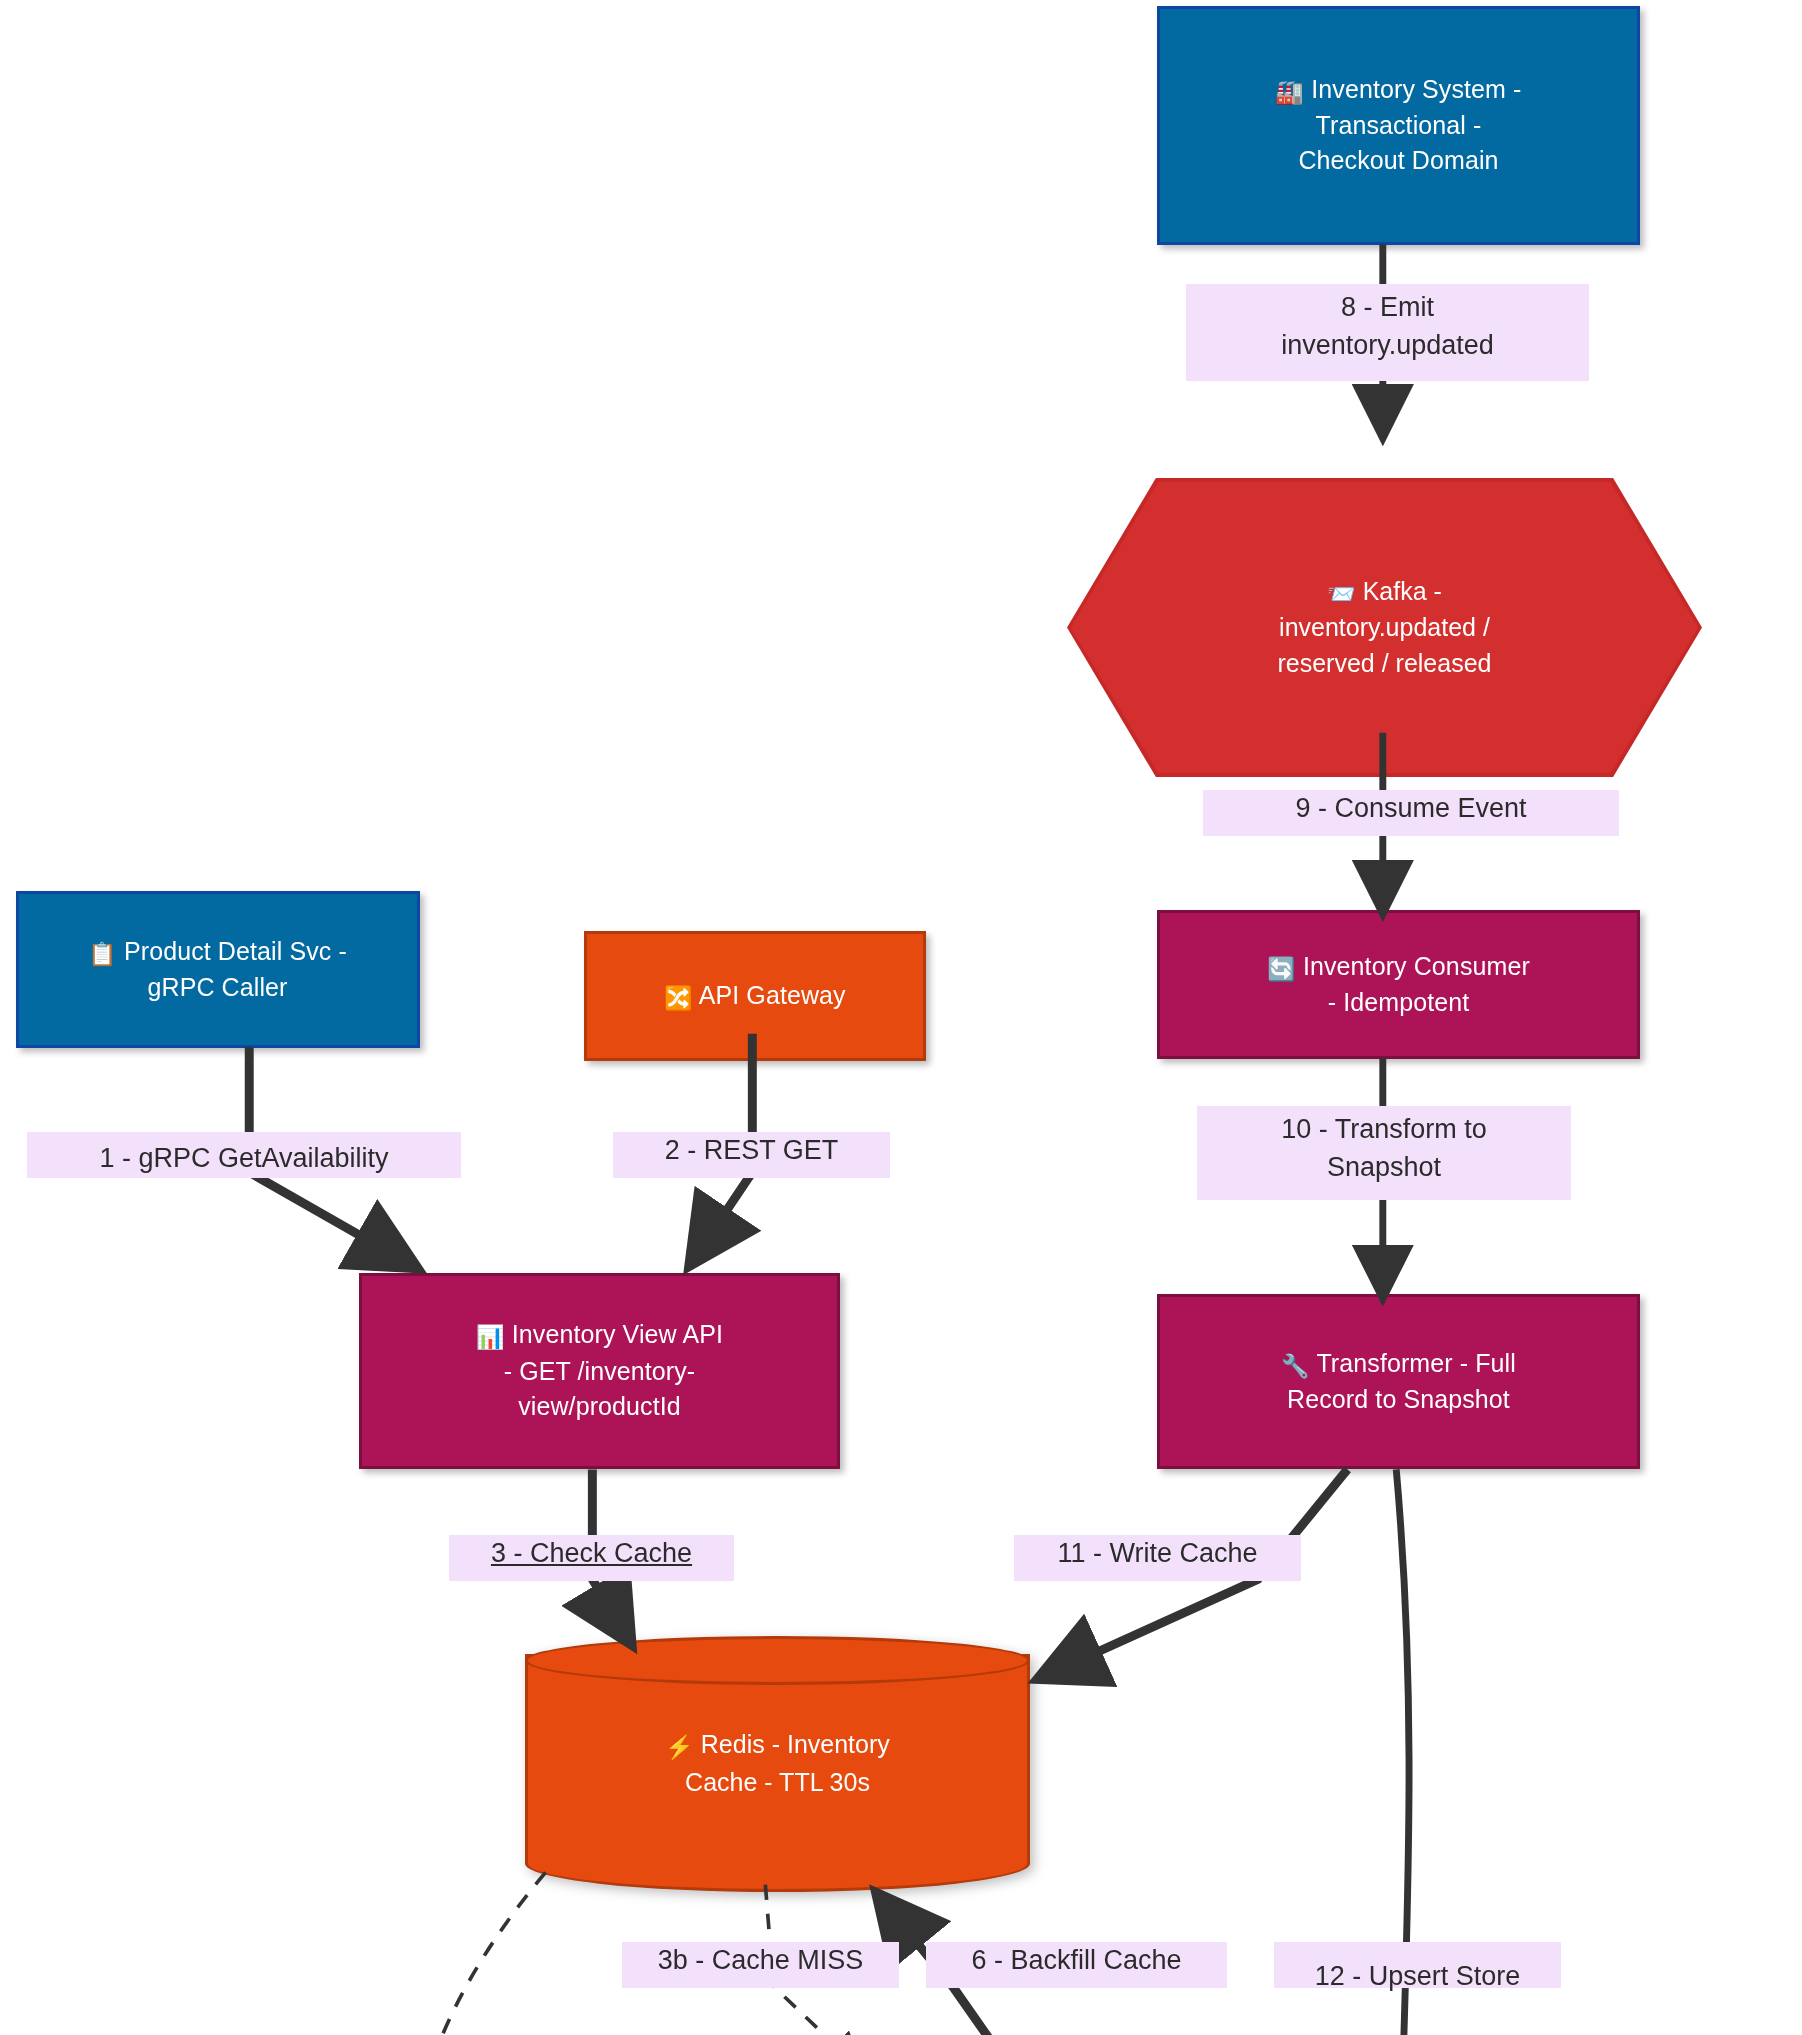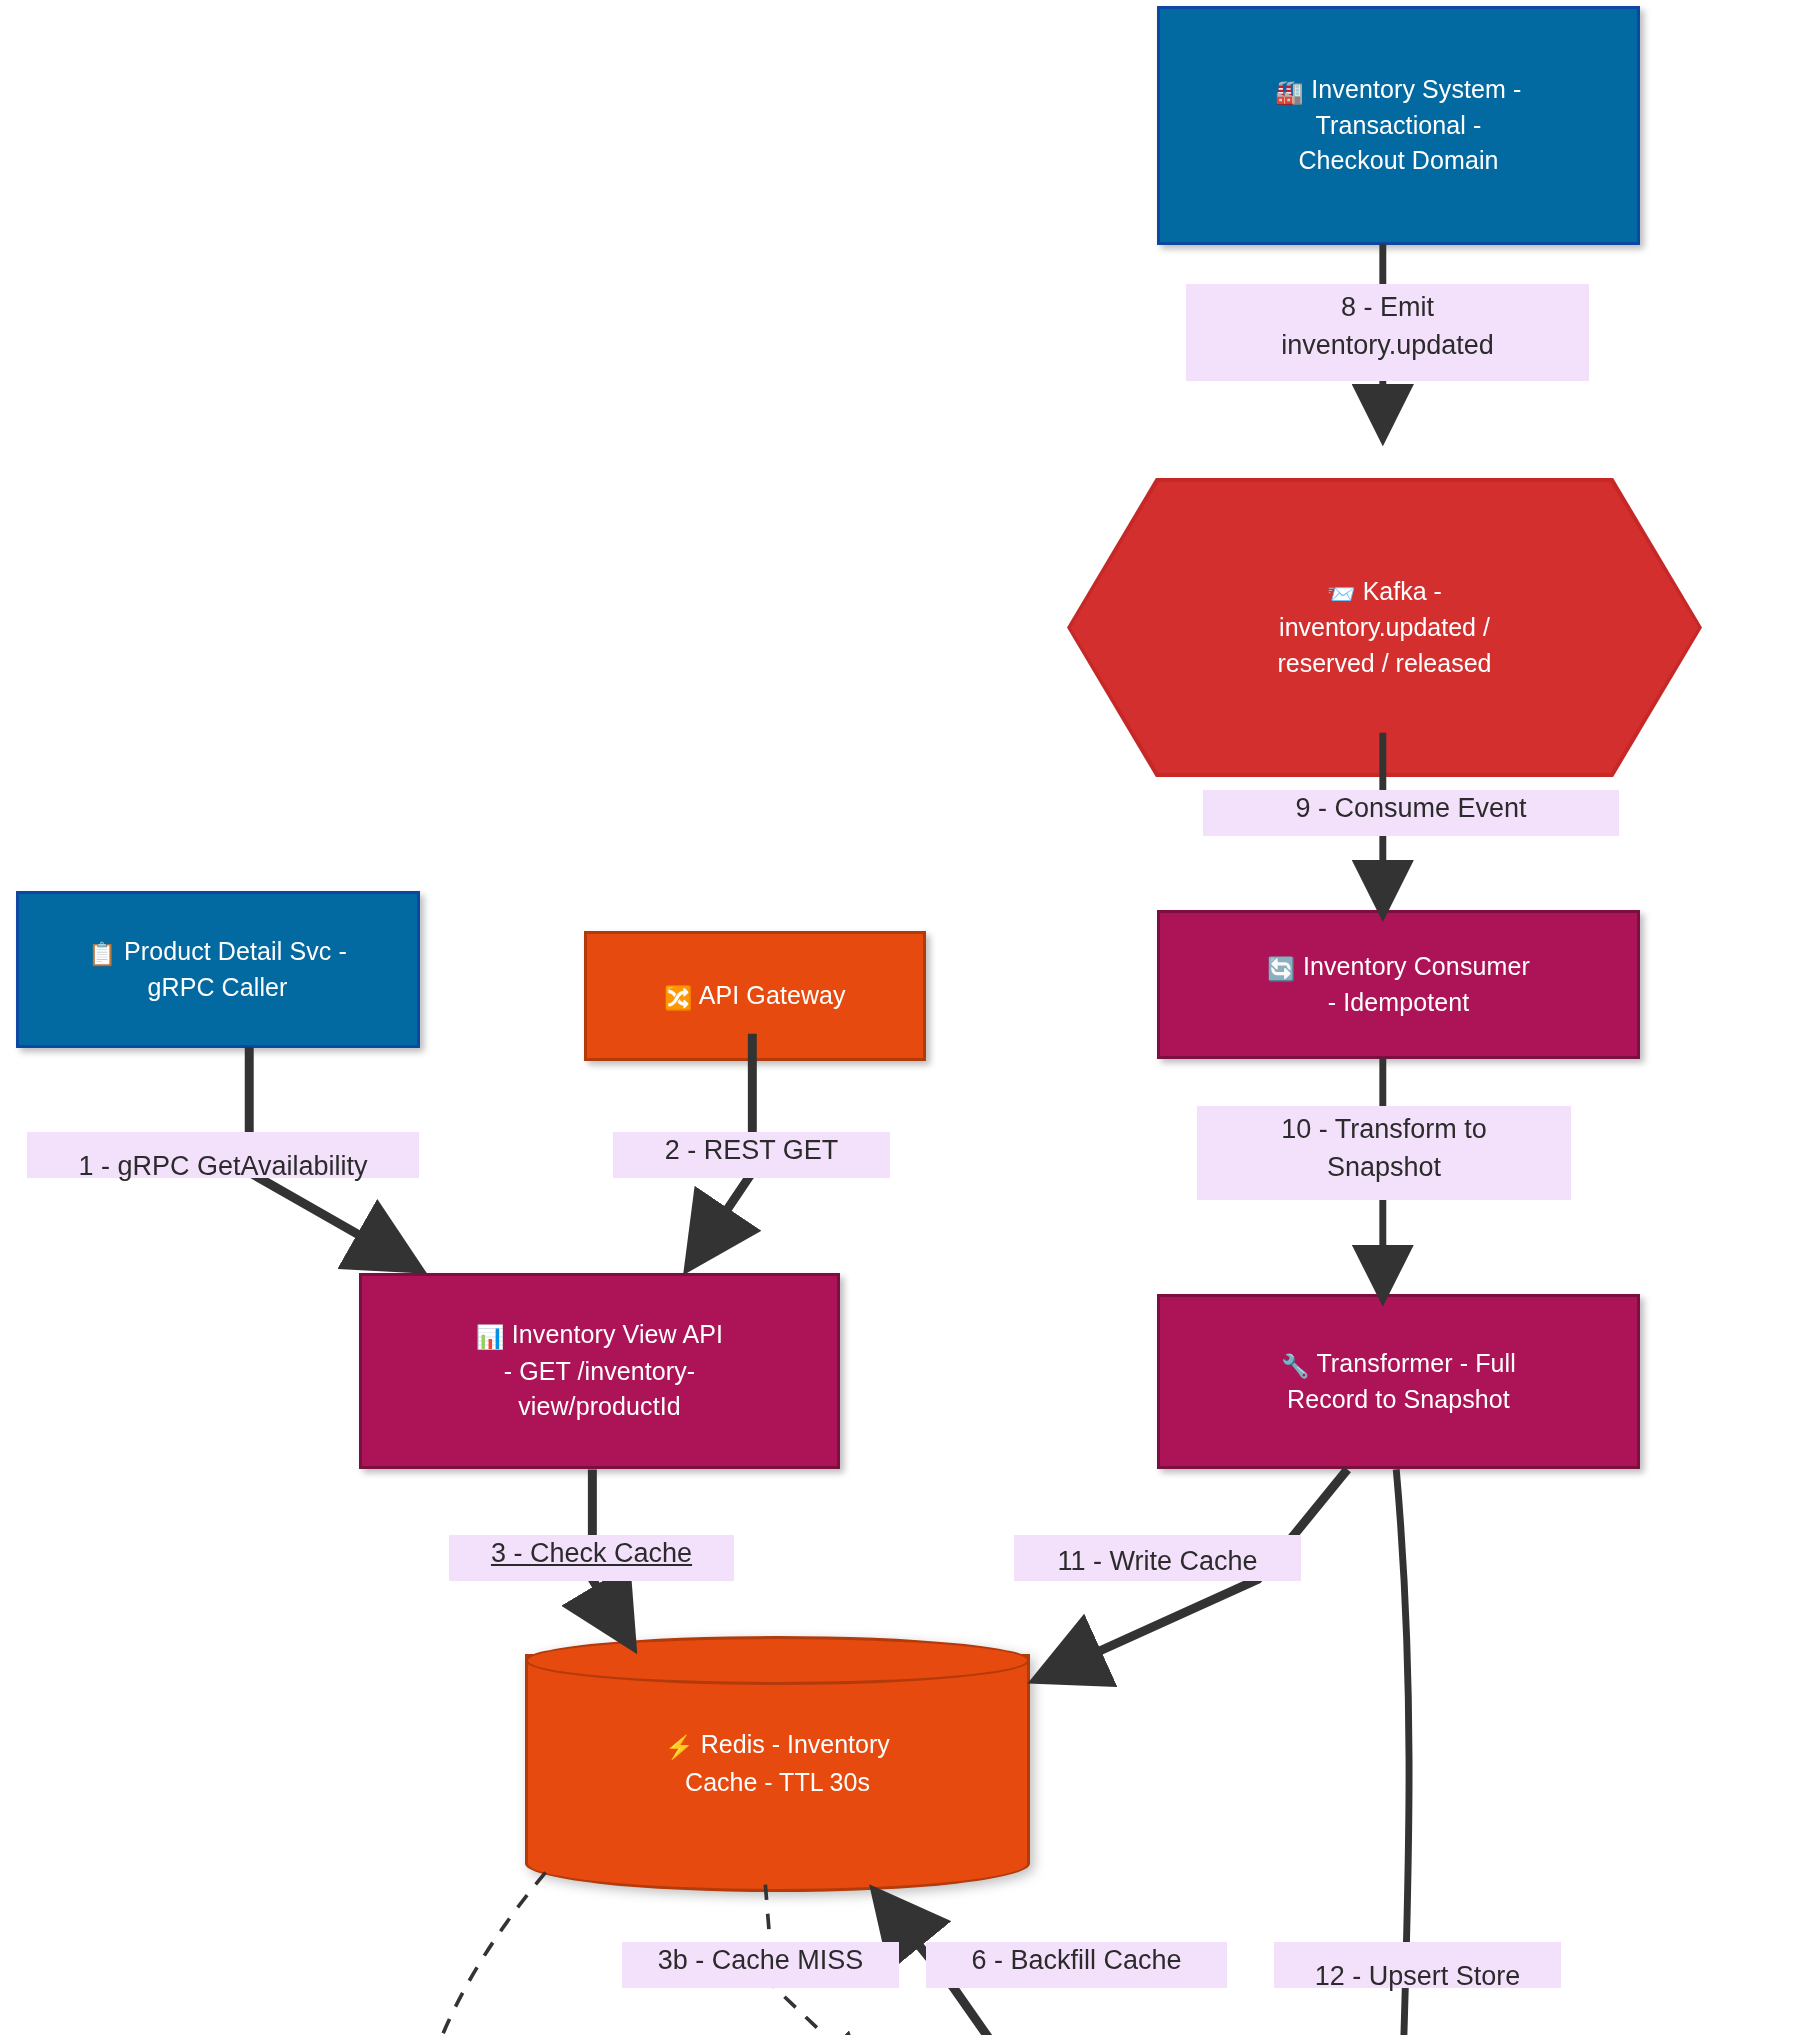--- a/index.html
+++ b/index.html
@@ -138,27 +138,27 @@
   </div>
 
   <div class="elabel" style="left:1186px;top:284px;width:403px;height:97px;">8 - Emit
 inventory.updated</div>
 
   <div class="elabel" style="left:1203px;top:790px;width:416px;height:46px;line-height:37px;padding:0;">9 - Consume Event</div>
 
   <div class="elabel" style="left:1197px;top:1106px;width:374px;height:94px;">10 - Transform to
 Snapshot</div>
 
-  <div class="elabel" style="left:27px;top:1132px;width:392px;height:46px;line-height:37px;padding:16px;">1 - gRPC GetAvailability</div>
+  <div class="elabel" style="left:27px;top:1132px;width:434px;height:46px;line-height:37px;padding:8px;">1 - gRPC GetAvailability</div>
 
   <div class="elabel" style="left:613px;top:1132px;width:277px;height:46px;line-height:37px;padding:0;">2 - REST GET</div>
 
   <div class="elabel" style="left:449px;top:1535px;width:285px;height:46px;line-height:37px;padding:0;text-decoration:underline;">3 - Check Cache</div>
 
-  <div class="elabel" style="left:1014px;top:1535px;width:287px;height:46px;line-height:37px;padding:8px;">11 - Write Cache</div>
+  <div class="elabel" style="left:1014px;top:1535px;width:287px;height:46px;line-height:37px;padding:0;">11 - Write Cache</div>
 
   <div class="elabel" style="left:1274px;top:1942px;width:287px;height:46px;line-height:37px;padding:16px;">12 - Upsert Store</div>
 
   <div class="elabel" style="left:622px;top:1942px;width:277px;height:46px;line-height:37px;padding:0;">3b - Cache MISS</div>
 
   <div class="elabel" style="left:926px;top:1942px;width:301px;height:46px;line-height:37px;padding:0;">6 - Backfill Cache</div>
 
 </div>
 
 

